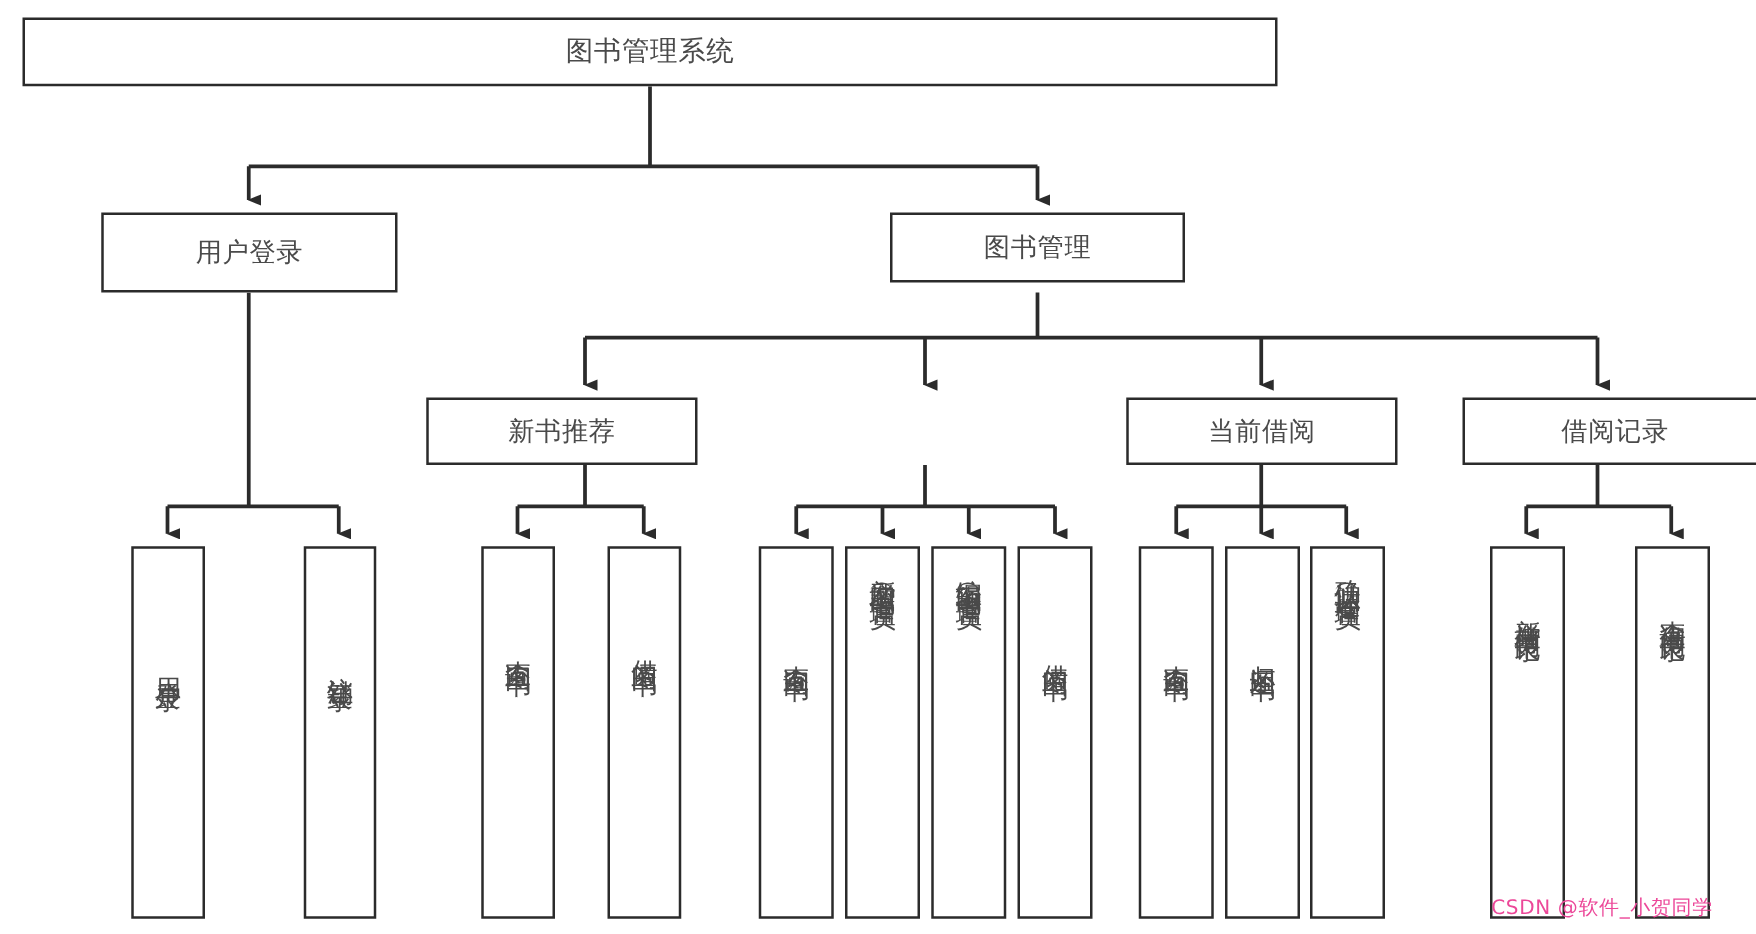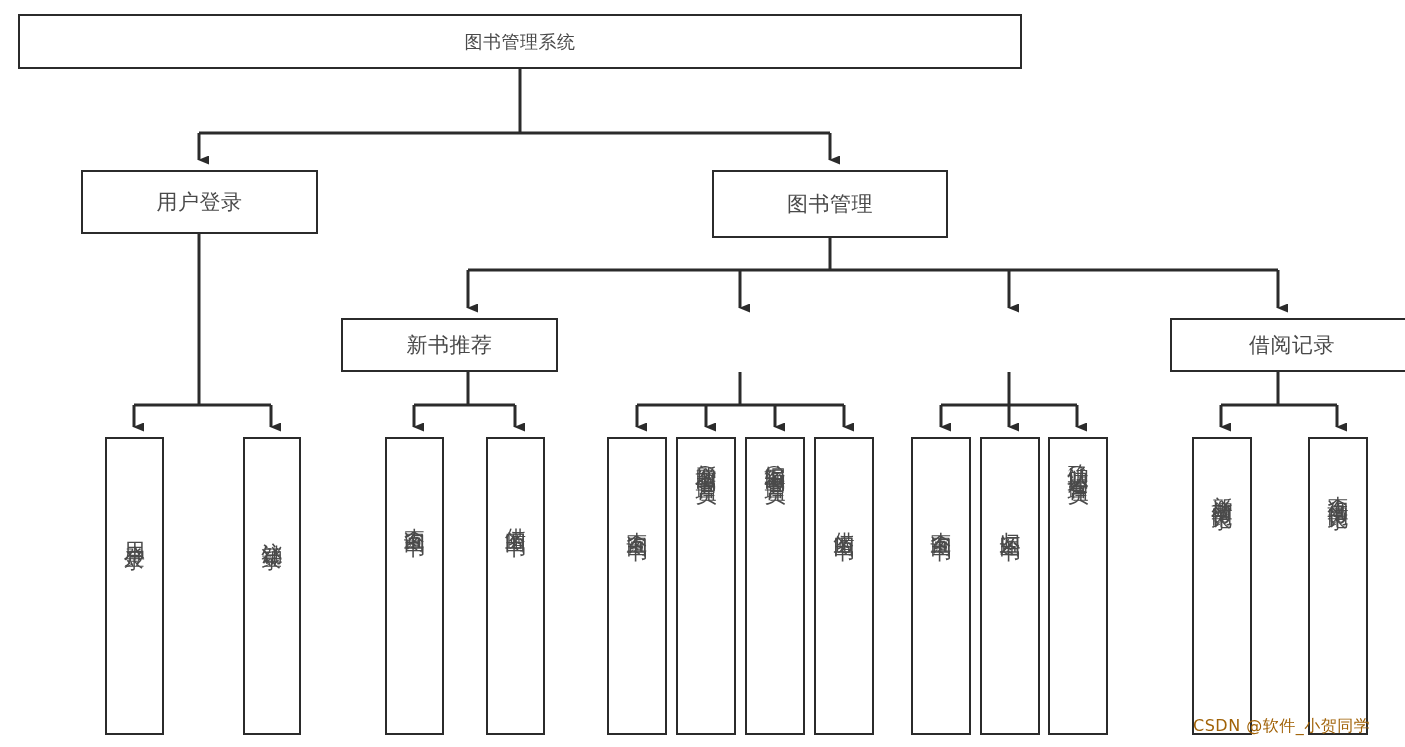--- a/index.html
+++ b/index.html
@@ -35,40 +35,40 @@
     z-index: 3;
   }
   .node-label {
     color: #4a4a4a;
     font-size: 21px;
     line-height: 1.18;
     letter-spacing: 0.5px;
     white-space: nowrap;
     text-align: center;
   }
-  .node.root .node-label { font-size: 18px; }
+  .node.root .node-label { font-size: 22px; }
   .node.vertical {
     align-items: flex-start;
     padding-top: 8px;
   }
   .node.vertical .node-label {
     writing-mode: vertical-rl;
     text-orientation: upright;
     font-size: 21px;
     line-height: 1.05;
     letter-spacing: 3px;
     white-space: nowrap;
     -webkit-writing-mode: vertical-rl;
   }
   .watermark {
     position: absolute;
     left: 1193px;
     top: 716px;
     font-size: 16px;
-    color: #a16207;
+    color: #ec4899;
     letter-spacing: 0.5px;
     white-space: nowrap;
     z-index: 5;
     pointer-events: none;
     text-align: center;
   }
 </style>
 </head>
 <body>
 
@@ -125,29 +125,32 @@
   </svg>
 
   <div class="node root" style="left:18px; top:14px; width:1004px; height:55px;">
     <span class="node-label">图书管理系统</span>
   </div>
 
   <div class="node" style="left:81px; top:170px; width:237px; height:64px;">
     <span class="node-label">用户登录</span>
   </div>
 
-  <div class="node" style="left:712px; top:170px; width:236px; height:68px;">
+  <div class="node" style="left:712px; top:170px; width:236px; height:56px;">
     <span class="node-label">图书管理</span>
   </div>
 
   <div class="node" style="left:341px; top:318px; width:217px; height:54px;">
     <span class="node-label">新书推荐</span>
   </div>
 
 
+  <div class="node" style="left:901px; top:318px; width:217px; height:54px;">
+    <span class="node-label">当前借阅</span>
+  </div>
 
   <div class="node" style="left:1170px; top:318px; width:244px; height:54px;">
     <span class="node-label">借阅记录</span>
   </div>
 
   <div class="node vertical" style="left:105px; top:437px; width:59px; height:298px; padding-top:86px;">
     <span class="node-label">用户登录</span>
   </div>
 
   <div class="node vertical" style="left:243px; top:437px; width:58px; height:298px; padding-top:86px;">

